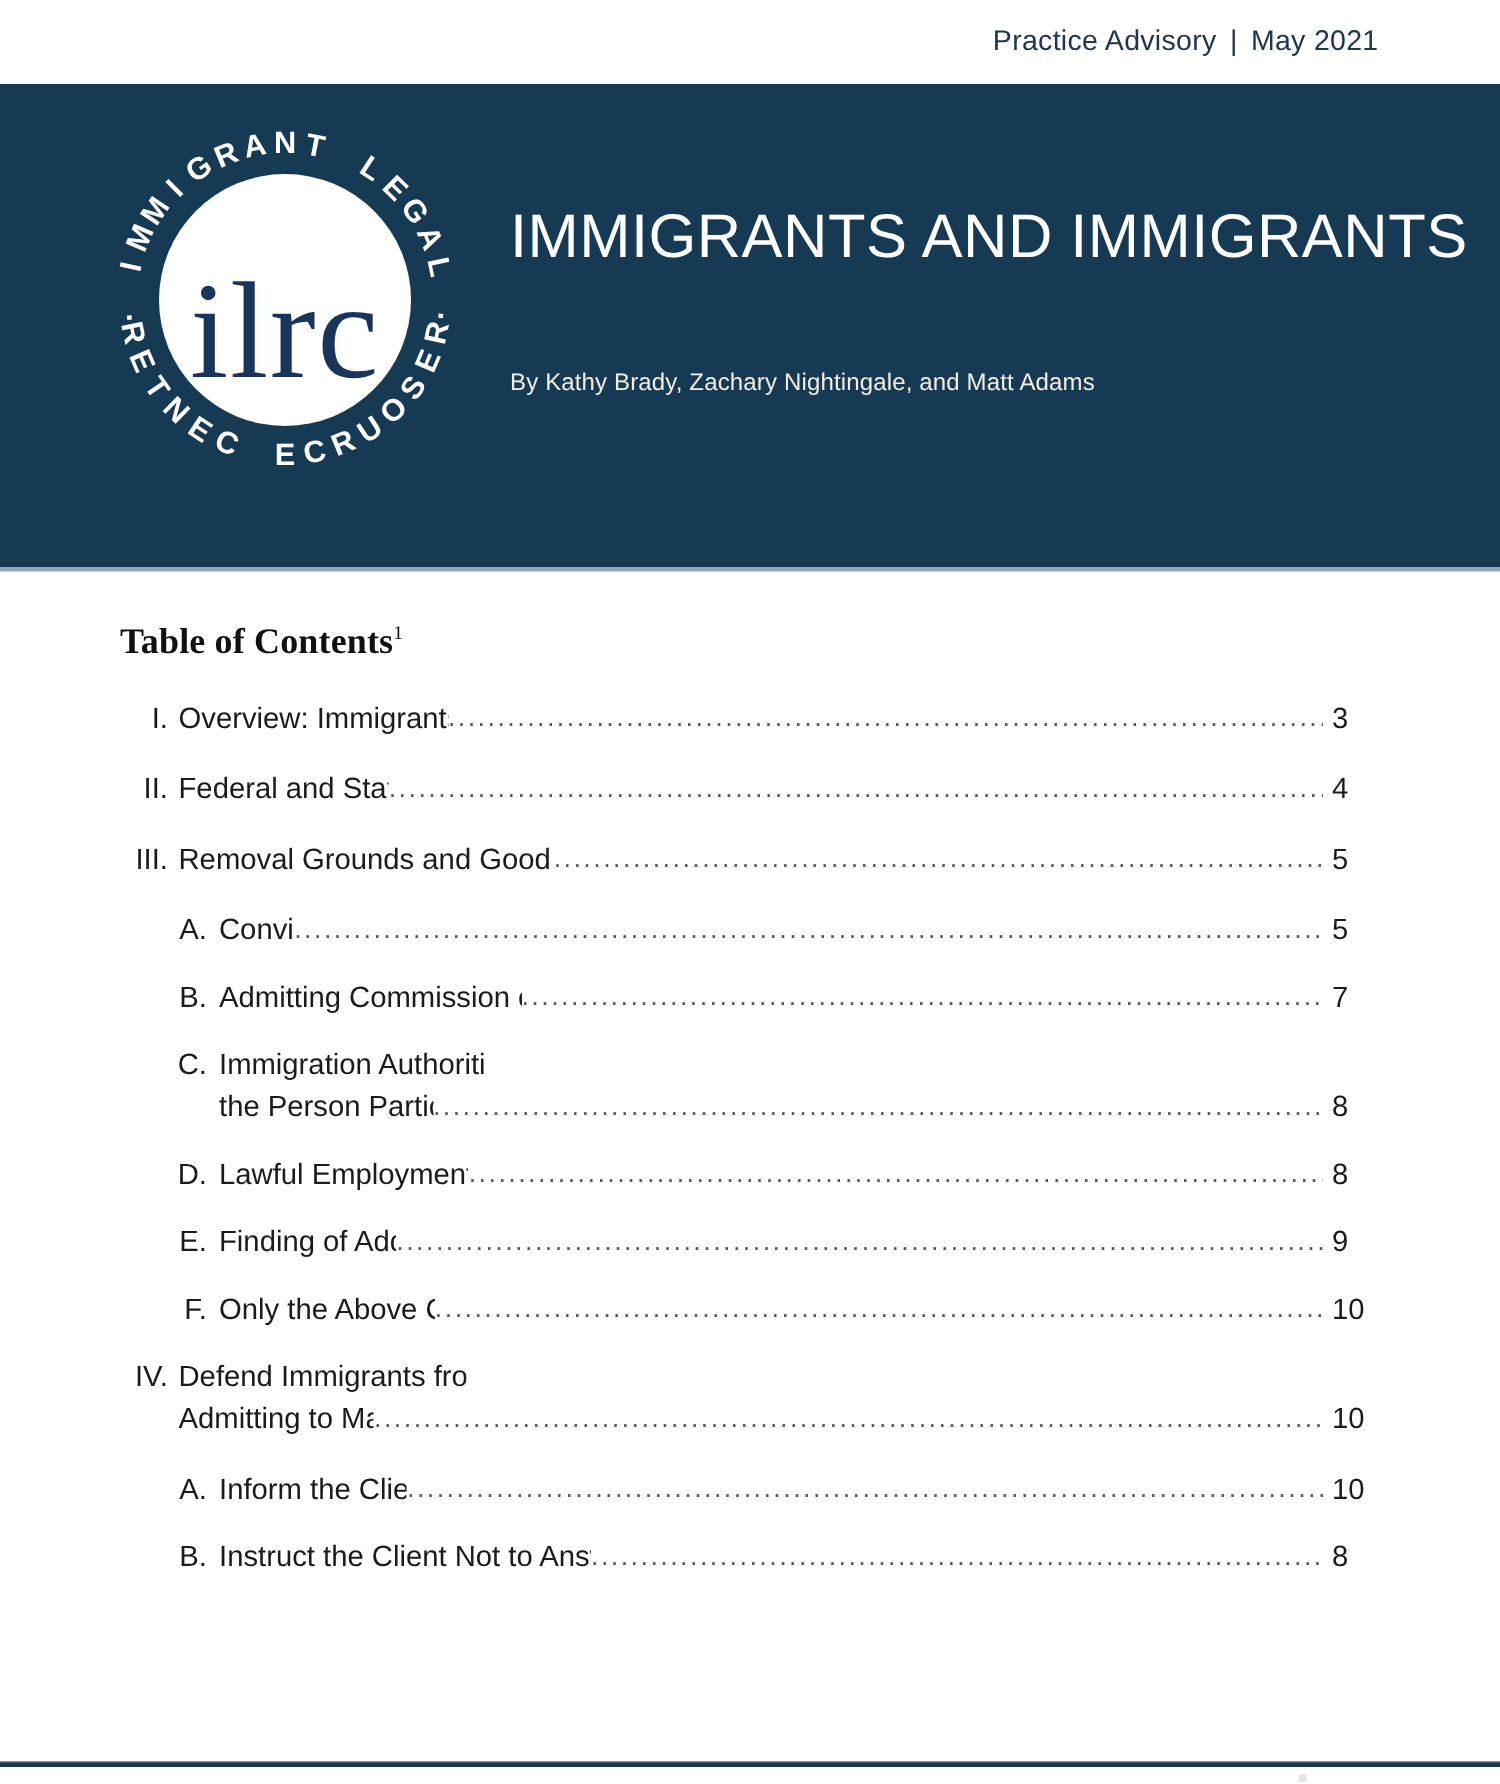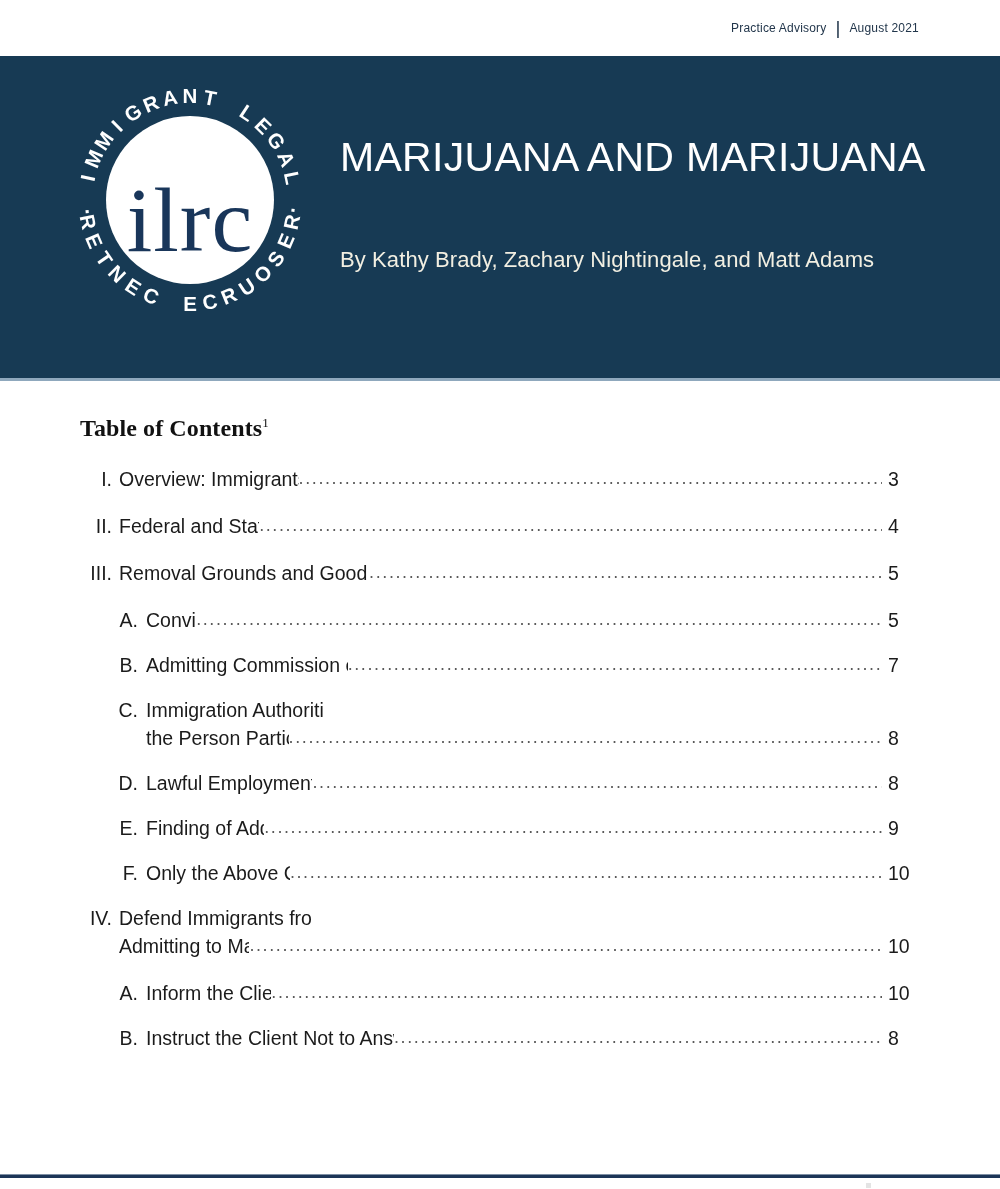--- a/index.html
+++ b/index.html
@@ -23,21 +23,21 @@
     left: 0;
     width: 1000px;
     height: 56px;
     display: flex;
     align-items: center;
     justify-content: flex-end;
     padding-right: 81px;
     box-sizing: border-box;
   }
   .running-head .rh-text {
-    font-size: 12px;
+    font-size: 19px;
     color: #22364b;
     letter-spacing: 0.2px;
     white-space: pre;
   }
   .running-head .rh-sep {
     font-size: 19px;
     color: #22364b;
     margin: 0 9px;
   }
 
@@ -125,21 +125,21 @@
     top: 134px;
     font-size: 41px;
     color: #ffffff;
     letter-spacing: 0.3px;
     white-space: pre;
   }
   .doc-byline {
     position: absolute;
     left: 340px;
     top: 247px;
-    font-size: 22px;
+    font-size: 16px;
     color: #f2efe2;
     letter-spacing: 0.1px;
     white-space: pre;
   }
 
   
   .toc-heading {
     position: absolute;
     left: 80px;
     top: 415px;
@@ -234,21 +234,21 @@
     height: 5px;
     background: #e4e4e4;
   }
 </style>
 </head>
 <body>
 
 <div class="running-head">
   <span class="rh-text">Practice Advisory</span>
   <span class="rh-sep">|</span>
-  <span class="rh-text">August 2021</span>
+  <span class="rh-text">May 2021</span>
 </div>
 
 <div class="banner"></div>
 <div class="banner-underline"></div>
 
 <div class="logo">
   <div class="logo-ring" id="logo-ring">
       <div class="ring-letter">
         <i style="left: -101.727px; top: -21.6228px; transform: translate(-50%, -50%) rotate(-78deg);">I</i>
       </div>
@@ -339,21 +339,21 @@
       <div class="ring-letter">
         <i style="left: -101.727px; top: 21.6228px; transform: translate(-50%, -50%) rotate(438deg);">R</i>
       </div>
     </div>
   <div class="logo-disc"></div>
   <div class="logo-word">
     <span>ilrc</span>
   </div>
 </div>
 
-<div class="doc-title">MARIJUANA AND MARIJUANA</div>
+<div class="doc-title">IMMIGRANTS AND IMMIGRANTS</div>
 <div class="doc-byline">By Kathy Brady, Zachary Nightingale, and Matt Adams</div>
 
 <div class="toc-heading">
   <span>Table of Contents</span><sup>1</sup>
 </div>
 
 <div class="toc" id="toc-list">
     <div class="toc-entry level-1">
       <div class="toc-num">I.</div>
       <div class="toc-body">

